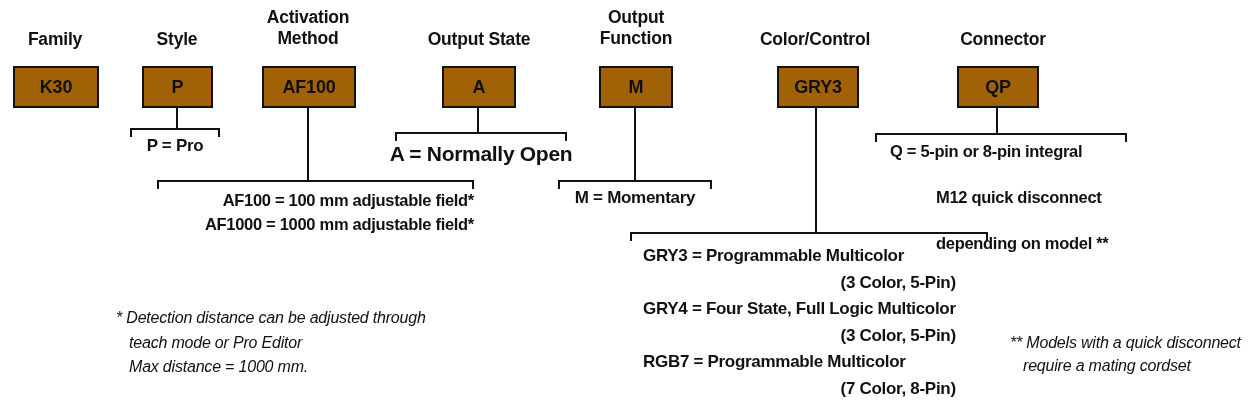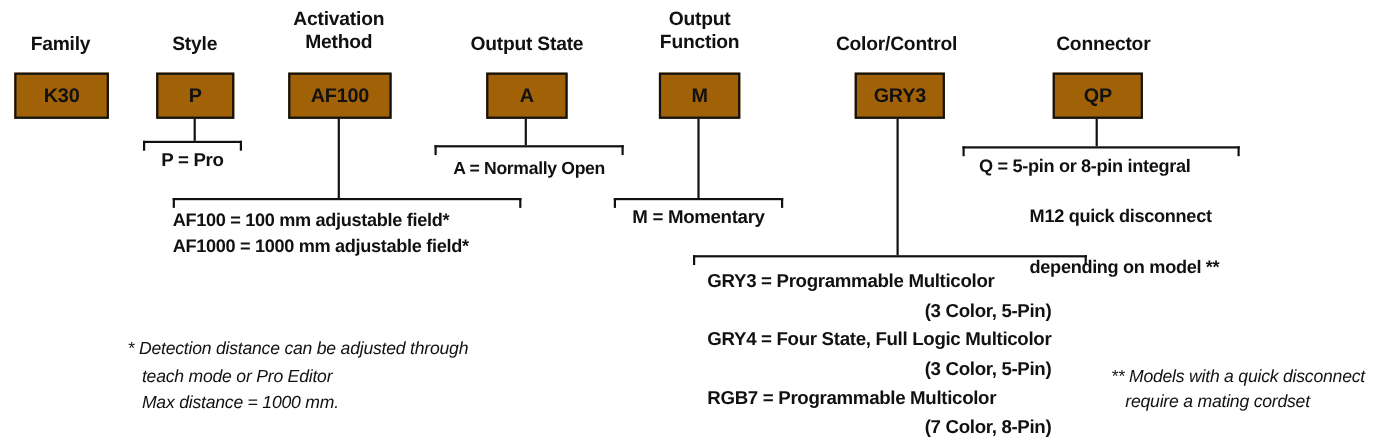--- a/index.html
+++ b/index.html
@@ -51,22 +51,22 @@
   .br-activation      { left:157px; top:180px; width:317px; }
   .br-output-function { left:558px; top:180px; width:154px; }
   .br-connector       { left:875px; top:133px; width:252px; }
   .br-color-control   { left:630px; top:232px; width:358px; }
   
   .note {
     position:absolute; font-weight:bold; font-size:16.5px;
     letter-spacing:-0.3px; line-height:24px;
   }
   .note-style           { left:130px; top:134px; width:90px;  text-align:center; font-size:17px; }
-  .note-output-state    { left:385px; top:142px; width:192px; text-align:center; font-size:16px; }
-  .note-activation      { left:157px; top:188px; width:317px; text-align:left; }
+  .note-output-state    { left:385px; top:142px; width:192px; text-align:center; font-size:21px; }
+  .note-activation      { left:157px; top:188px; width:317px; text-align:right; }
   .note-output-function { left:558px; top:186px; width:154px; text-align:center; font-size:17px; }
   .note-connector       { left:890px; top:140px; line-height:22px; }
   .note-connector .ind  { margin-left:46px;margin-top:24px; }
   .note-color-control   { left:643px; top:243px; line-height:26.5px; font-size:17px; }
   .note-color-control .sub { padding-left:78px;text-align:right; }
   
   .footnote {
     position:absolute; font-style:italic; font-size:16px; line-height:24.5px;
     letter-spacing:-0.2px; font-weight:normal;
   }

